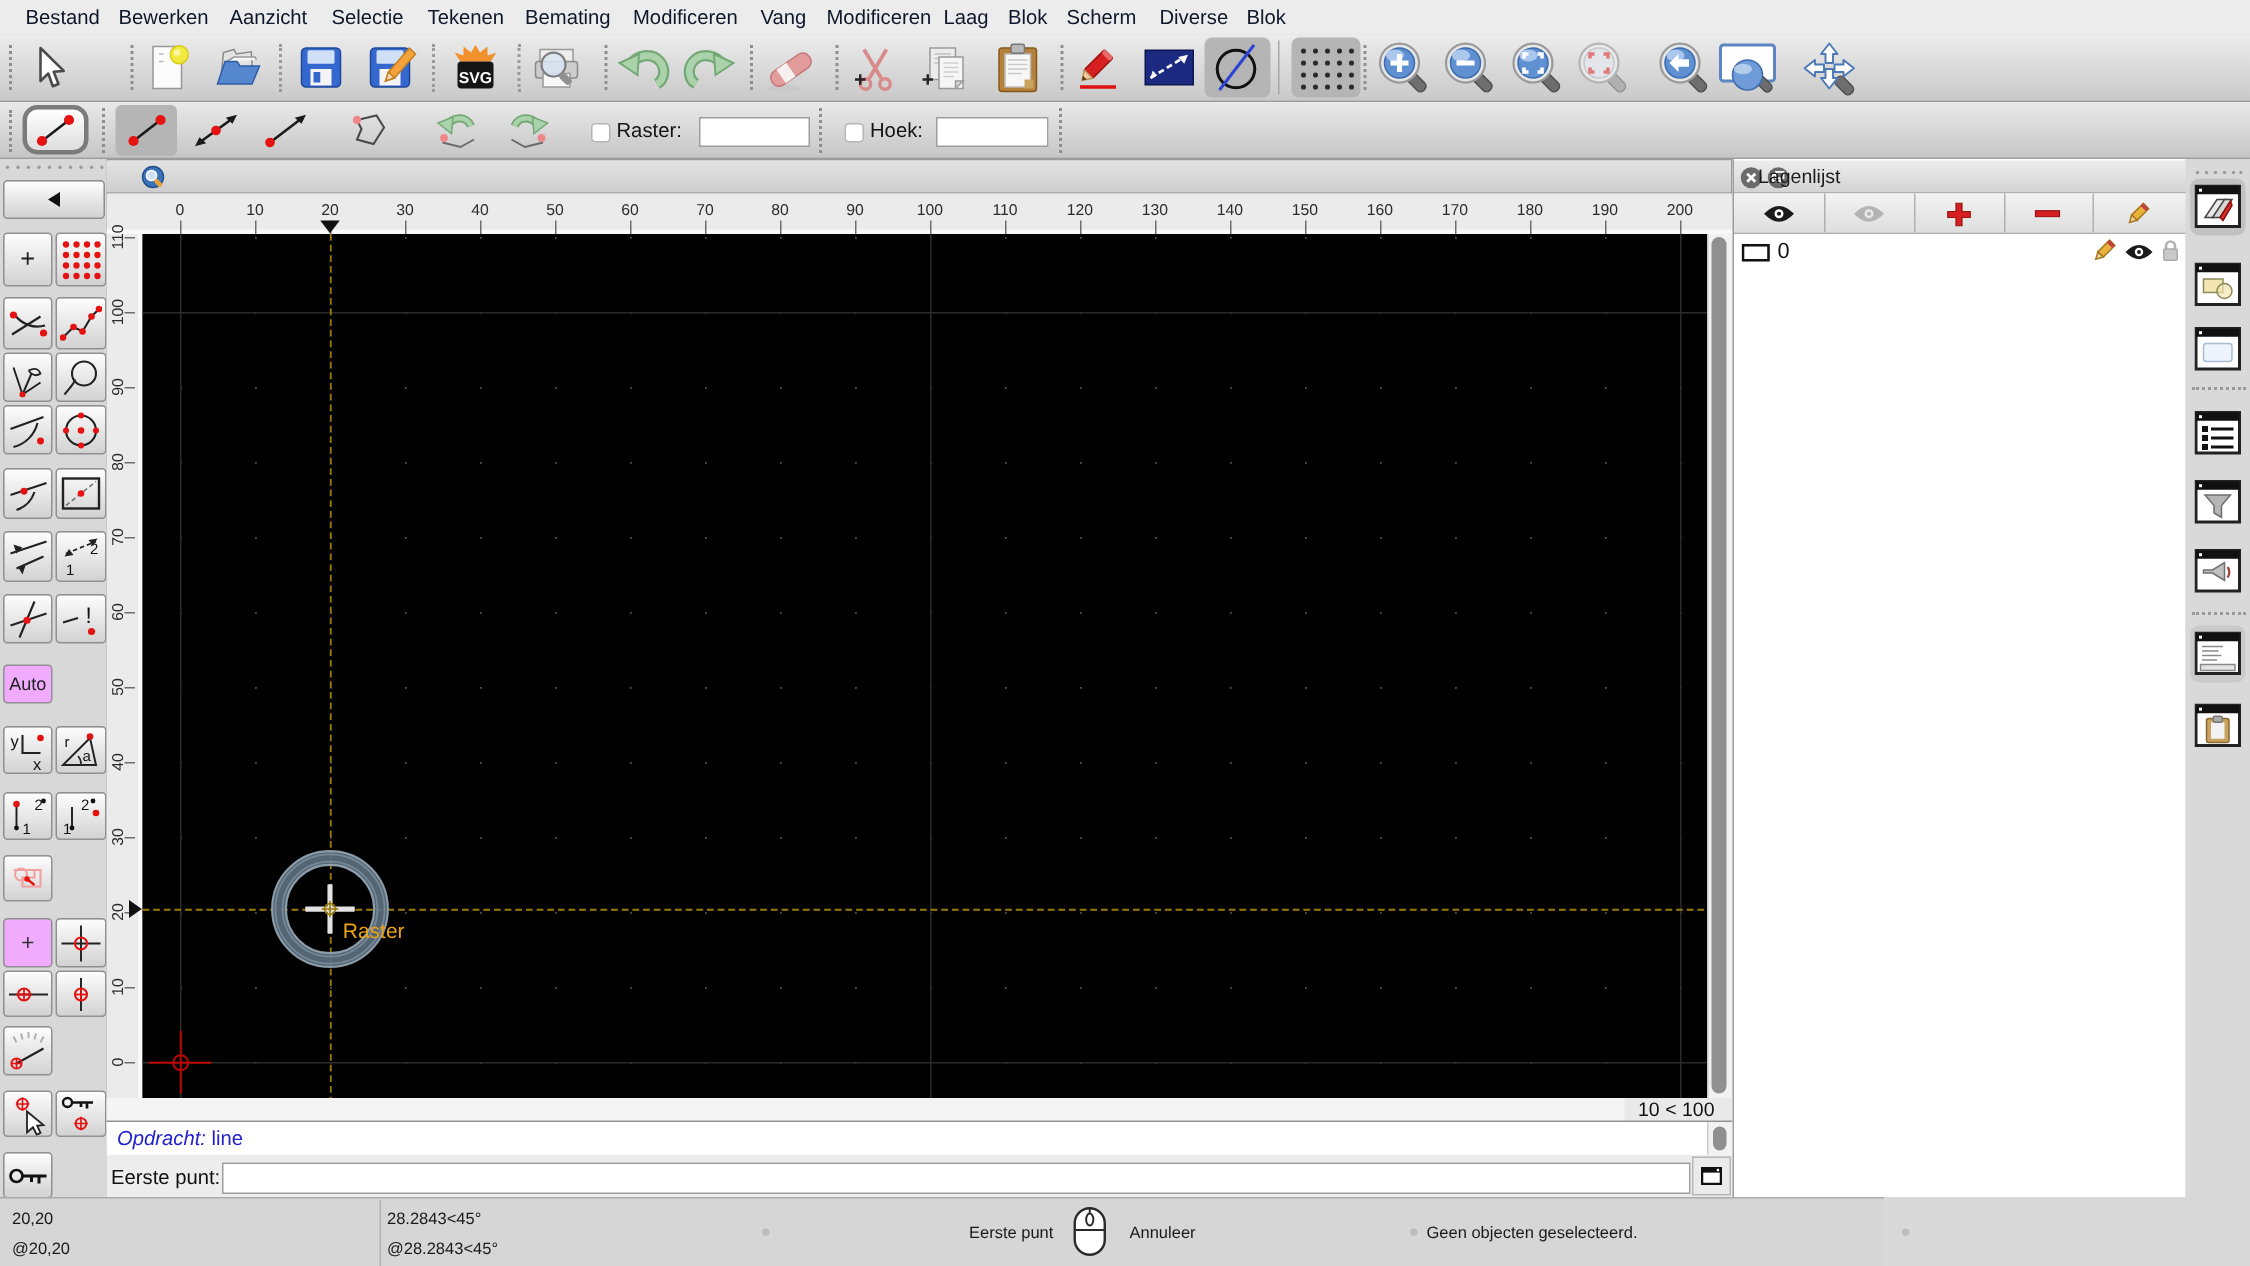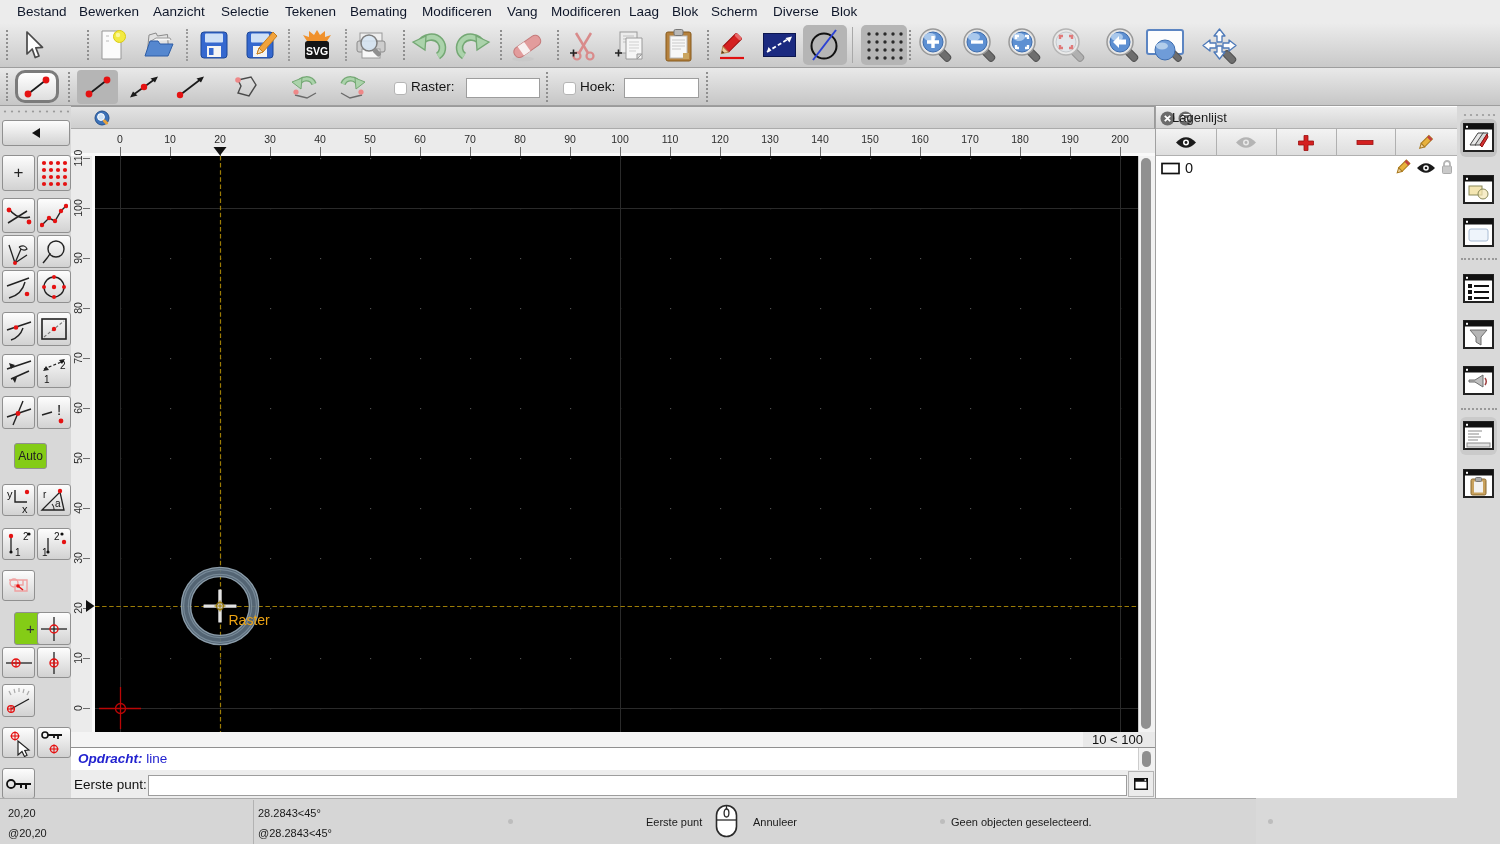--- a/index.html
+++ b/index.html
@@ -12,21 +12,21 @@
   #tb2{left:0;top:68px;width:1500px;height:38px;
     background:linear-gradient(#e9e9e9,#c6c6c6);border-bottom:1px solid #9e9e9e;box-sizing:border-box;}
   .dsep{position:absolute;width:0;border-left:2px dotted #9a9a9a;}
   .ssep{position:absolute;width:1px;background:#a8a8a8;}
   .icon{position:absolute;}
   .prbg{position:absolute;background:#b5b5b5;border-radius:5px;}
   #sidebar{left:0;top:106px;width:72px;height:692px;background:#d8d8d8;}
   .sbtn{position:absolute;border:1px solid #909090;border-radius:3px;
     background:linear-gradient(#fdfdfd,#d2d2d2);box-sizing:border-box;
     display:flex;align-items:center;justify-content:center;}
-  .sbtn.pr{background:#84cc16;margin-left:12px;}
+  .sbtn.pr{background:#f0abfc;}
   #mdi{left:71px;top:106px;width:1084px;height:692px;border:1px solid #9a9a9a;box-sizing:border-box;background:#ececec;}
   #mdititle{left:71px;top:107px;width:1083px;height:22px;
     background:linear-gradient(#e3e3e3,#cecece);border-bottom:1px solid #ababab;box-sizing:border-box;}
   #canvas{left:95px;top:156px;width:1043px;height:576px;background:#000;}
   #statusbar{left:0;top:798px;width:1256px;height:46px;background:#d6d6d6;border-top:1px solid #ababab;box-sizing:border-box;}
   #statusbar .st{position:absolute;font-size:11px;color:#1a1a1a;white-space:nowrap;}
   #panel{left:1155px;top:106px;width:302px;height:692px;background:#fff;border-left:1px solid #a0a0a0;box-sizing:border-box;}
   #rstrip{left:1457px;top:106px;width:43px;height:692px;background:#d9d9d9;}
   .inp{position:absolute;background:#fff;border:1px solid #9d9d9d;box-sizing:border-box;}
   .cb{position:absolute;width:13px;height:13px;background:#fff;border:1px solid #b5b5b5;border-radius:3px;box-sizing:border-box;}
@@ -879,21 +879,21 @@
   </g>
   <text x="133.5" y="469" font-size="14" fill="#eca313" font-family="Liberation Sans">Raster</text>
 </svg>
 
 <div class="abs" id="bottomrows">
   <div class="abs" style="left:1138px;top:156px;width:17px;height:576px;background:#f2f2f2;border-left:1px solid #c9c9c9;box-sizing:border-box"></div>
   <div class="abs" style="left:1141px;top:158px;width:10px;height:571px;background:#909090;border-radius:5px"></div>
   <div class="abs" style="left:71px;top:732px;width:1084px;height:15px;background:#f4f4f4"></div>
   <div class="abs" style="left:1083px;top:732px;width:72px;height:33px;background:#e9e9e9;font-size:13px;color:#111;text-align:center;line-height:15px;padding-right:3px;box-sizing:border-box">10 &lt; 100</div>
   <div class="abs" style="left:71px;top:747px;width:1084px;height:23px;background:#fff;border-top:1px solid #909090;box-sizing:border-box">
-    <div class="abs" style="left:7px;top:3px;font-size:13.5px;color:#2222cf"><i style="font-weight:bold">Opdracht:</i> line</div>
+    <div class="abs" style="left:7px;top:3px;font-size:13.5px;color:#2222cf"><i style="font-weight:normal">Opdracht:</i> line</div>
     <div class="abs" style="left:1067px;top:0;width:17px;height:22px;background:#f2f2f2;border-left:1px solid #ccc"></div>
     <div class="abs" style="left:1071px;top:3px;width:9px;height:16px;background:#8f8f8f;border-radius:4.5px"></div>
   </div>
   <div class="abs" style="left:71px;top:770px;width:1084px;height:28px;background:#ededed">
     <div class="abs" style="left:3px;top:7px;font-size:13.5px;color:#111">Eerste punt:</div>
     <div class="inp" style="left:77px;top:5px;width:979px;height:21px"></div>
     <div class="abs" style="left:1057px;top:1px;width:26px;height:26px;background:#ebebeb;border:1px solid #b5b5b5;box-sizing:border-box">
       <svg style="position:absolute;left:5px;top:6px" width="14" height="12" viewBox="0 0 14 12">
         <rect x="0.75" y="0.75" width="12.5" height="10.5" fill="#fff" stroke="#111" stroke-width="1.5"></rect>
         <rect x="0.75" y="0.75" width="12.5" height="3" fill="#111"></rect>

